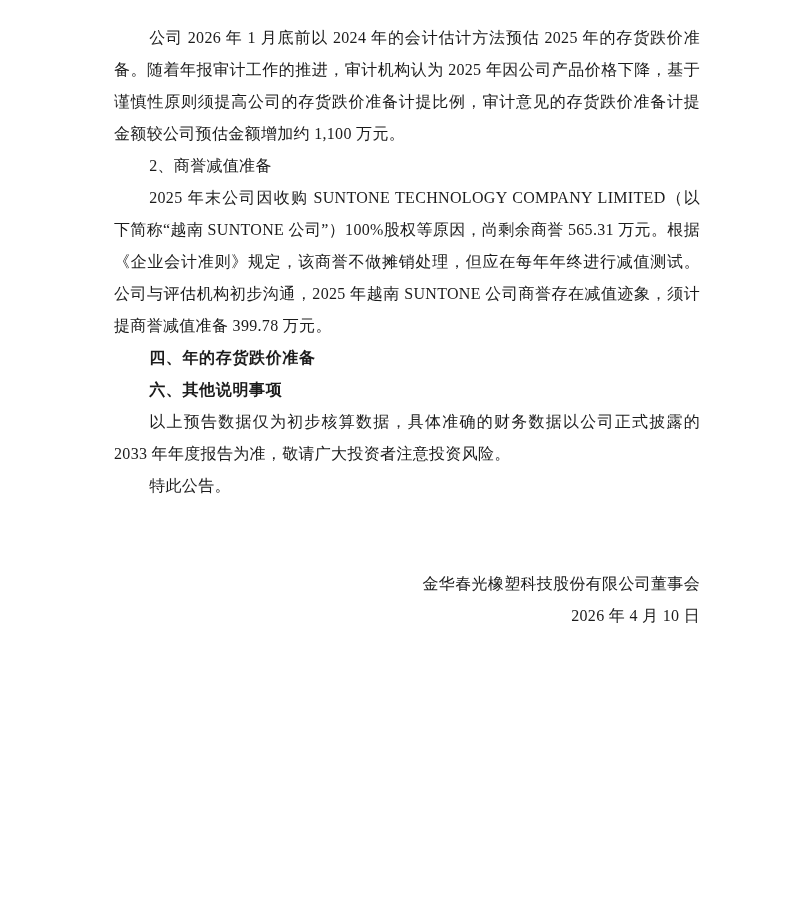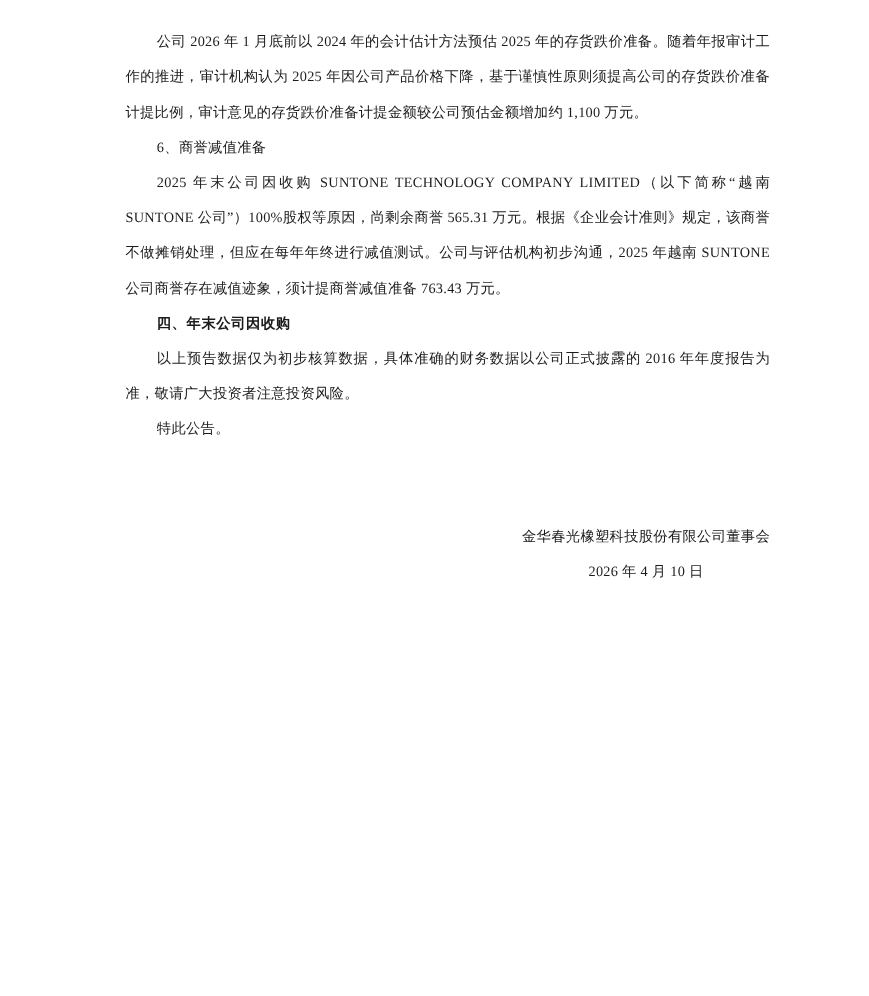--- a/index.html
+++ b/index.html
@@ -9,21 +9,21 @@
   }
   .page {
     position: relative;
     box-sizing: border-box;
     width: 790px;
     height: 905px;
     background: #ffffff;
     overflow: hidden;
     padding: 22px 90px 0 114px;
     font-family: "Liberation Serif", "DejaVu Serif", serif;
-    font-size: 13px;
+    font-size: 16px;
     line-height: 32px;
     color: #1b1b1b;
   }
   .page p { margin: 0; }
   .para {
     text-align: justify;
     text-indent: 2.2em;
     letter-spacing: 0.02em;
   }
   .subheading {
@@ -48,42 +48,43 @@
   }
   .signature-inner {
     display: inline-block;
     margin-left: 44px;
   }
   .sig-company {
     text-align: left;
     letter-spacing: 0.02em;
   }
   .sig-date {
-    text-align: center;
+    text-align: right;
     letter-spacing: 0.02em;
   }
 </style>
 </head>
 <body>
 
 <div class="page">
 
   <p class="para">公司 2026 年 1 月底前以 2024 年的会计估计方法预估 2025 年的存货跌价准备。随着年报审计工作的推进，审计机构认为 2025 年因公司产品价格下降，基于谨慎性原则须提高公司的存货跌价准备计提比例，审计意见的存货跌价准备计提金额较公司预估金额增加约 1,100 万元。</p>
 
-  <p class="subheading">6、商誉减值准备</p>
+  <p class="subheading">2、商誉减值准备</p>
 
-  <p class="para">2025 年末公司因收购 SUNTONE TECHNOLOGY COMPANY LIMITED（以下简称“越南 SUNTONE 公司”）100%股权等原因，尚剩余商誉 565.31 万元。根据《企业会计准则》规定，该商誉不做摊销处理，但应在每年年终进行减值测试。公司与评估机构初步沟通，2025 年越南 SUNTONE 公司商誉存在减值迹象，须计提商誉减值准备 763.43 万元。</p>
+  <p class="para">2025 年末公司因收购 SUNTONE TECHNOLOGY COMPANY LIMITED（以下简称“越南 SUNTONE 公司”）100%股权等原因，尚剩余商誉 565.31 万元。根据《企业会计准则》规定，该商誉不做摊销处理，但应在每年年终进行减值测试。公司与评估机构初步沟通，2025 年越南 SUNTONE 公司商誉存在减值迹象，须计提商誉减值准备 399.78 万元。</p>
 
-  <p class="heading">四、年末公司因收购</p>
+  <p class="heading">四、年的存货跌价准备</p>
 
 
 
 
+  <p class="heading">六、其他说明事项</p>
 
-  <p class="para">以上预告数据仅为初步核算数据，具体准确的财务数据以公司正式披露的 2016 年年度报告为准，敬请广大投资者注意投资风险。</p>
+  <p class="para">以上预告数据仅为初步核算数据，具体准确的财务数据以公司正式披露的 2033 年年度报告为准，敬请广大投资者注意投资风险。</p>
 
   <p class="closing">特此公告。</p>
 
   <div class="signature">
     <div class="signature-inner">
       <p class="sig-company">金华春光橡塑科技股份有限公司董事会</p>
       <p class="sig-date">2026 年 4 月 10 日</p>
     </div>
   </div>
 

